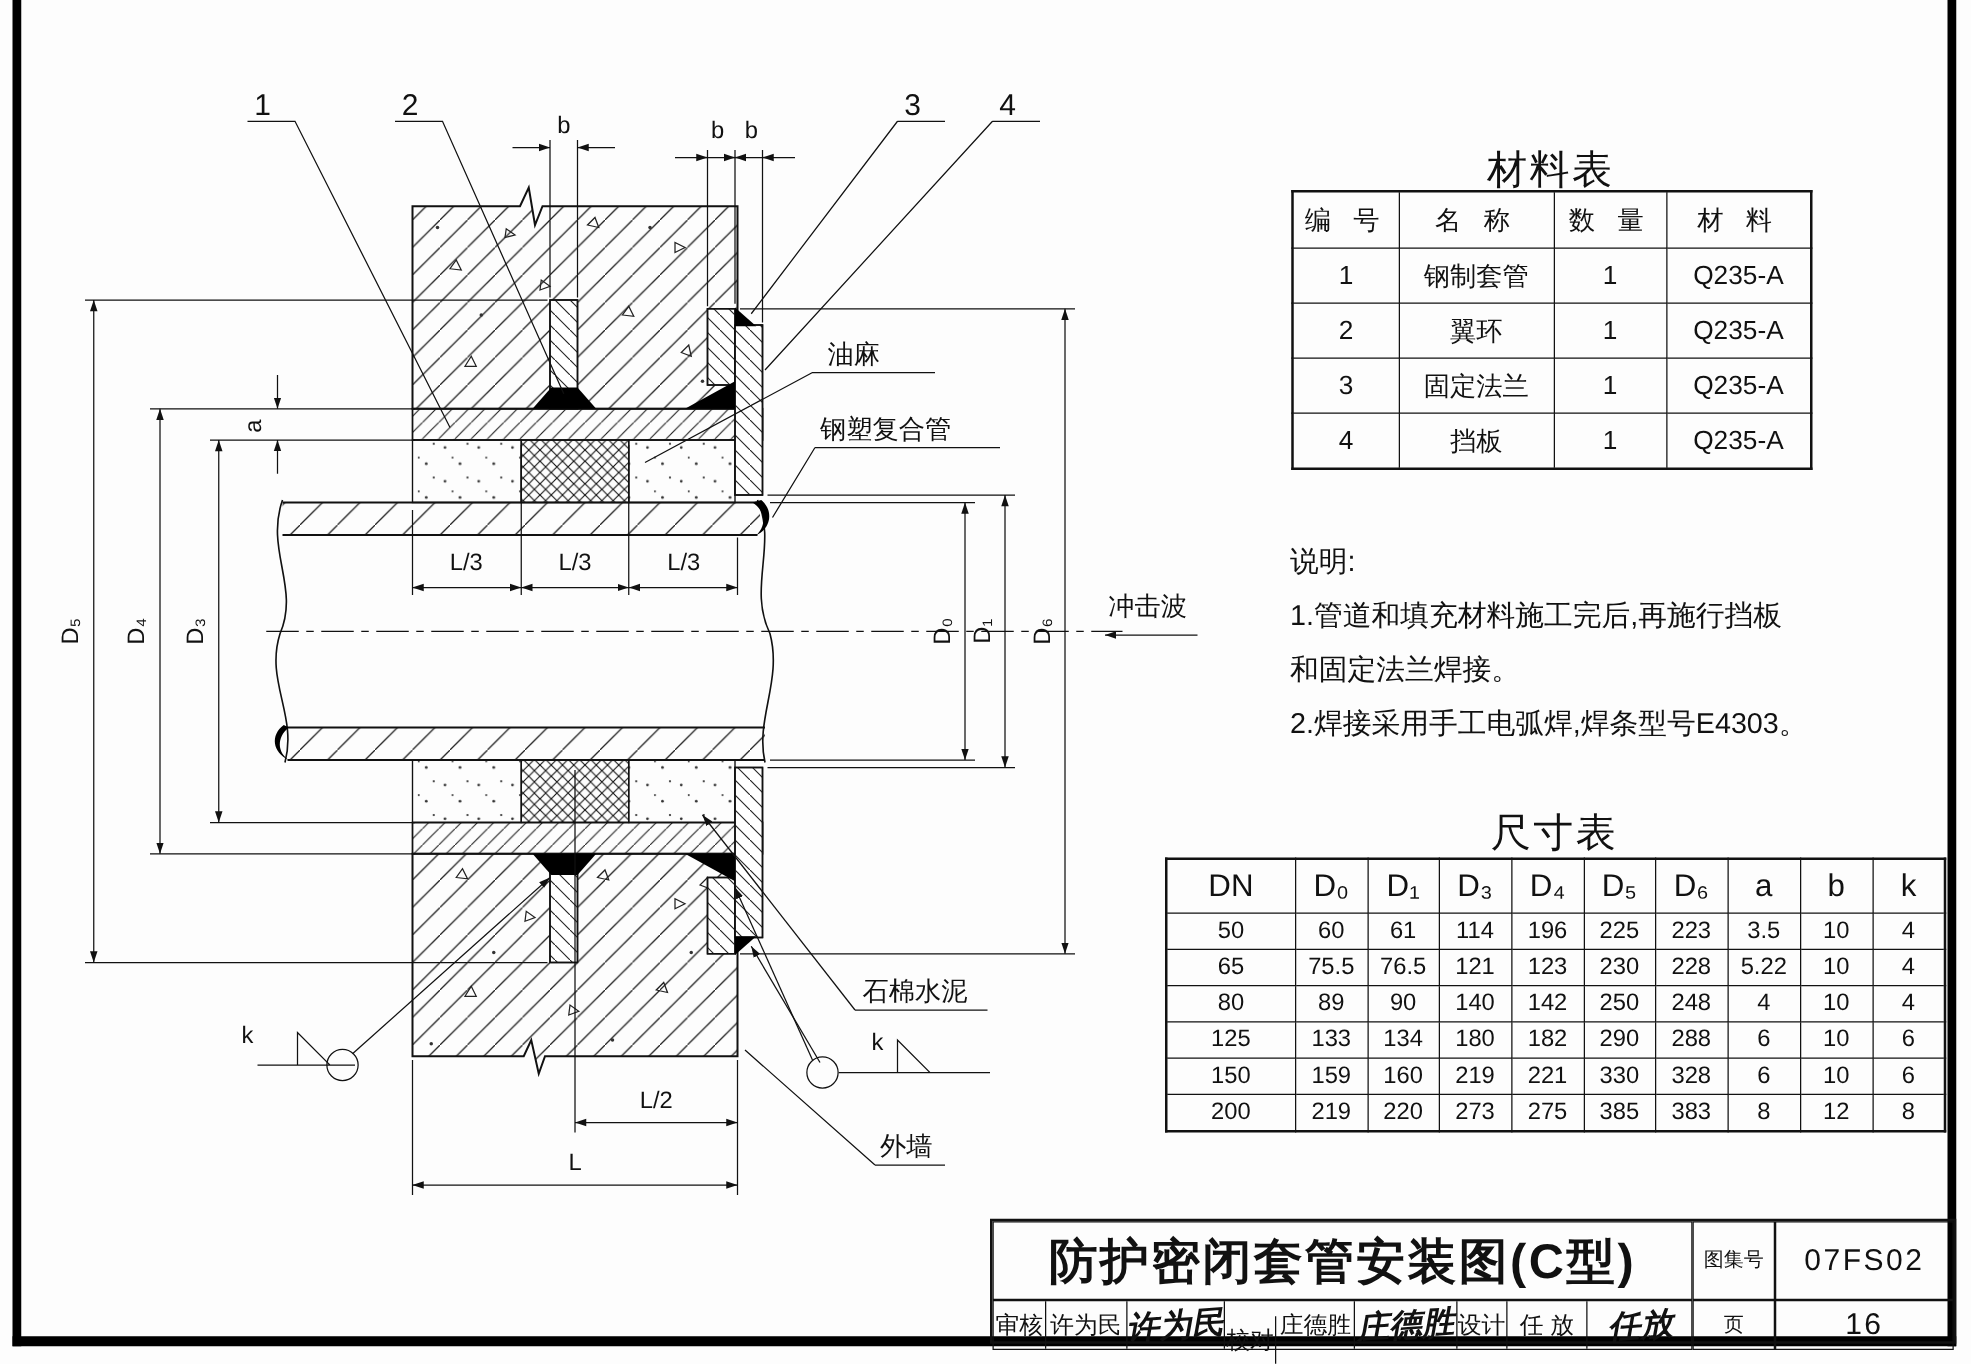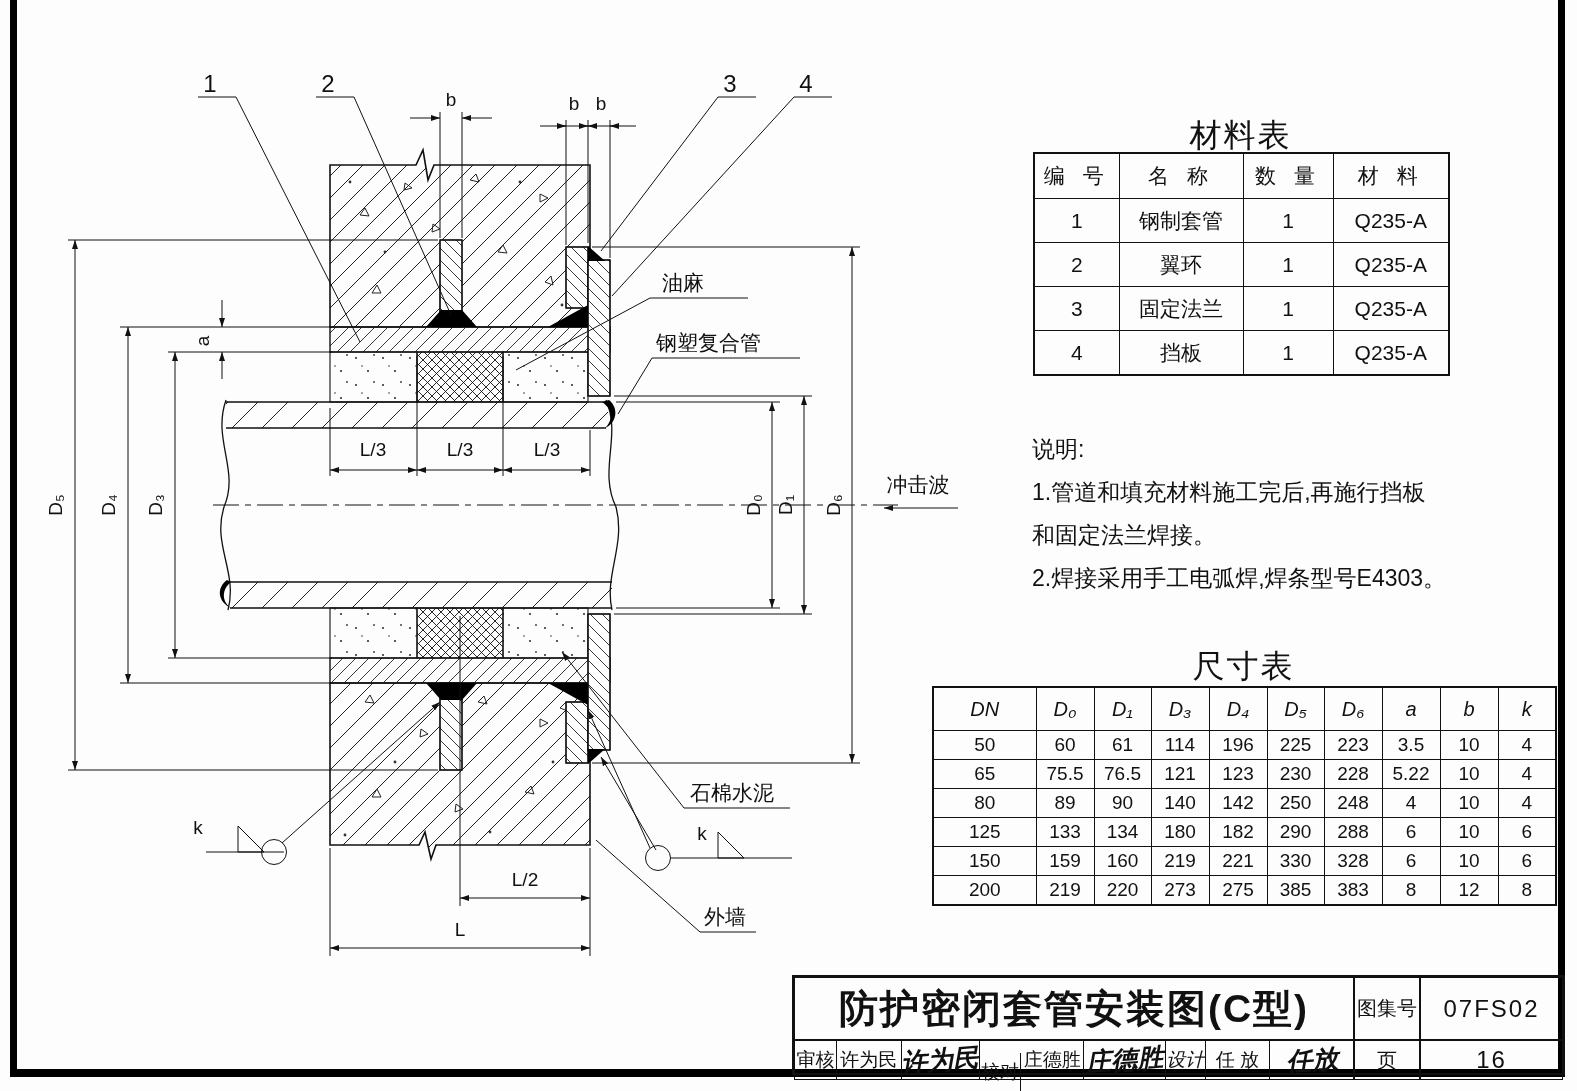--- a/index.html
+++ b/index.html
@@ -22,35 +22,35 @@
   .tbl-title{position:absolute;font-size:32px;letter-spacing:2px;text-align:center;}
   table.dwg{border-collapse:collapse;table-layout:fixed;position:absolute;background:#fff0;}
   table.dwg th,table.dwg td{
     border:1.7px solid #111;text-align:center;vertical-align:middle;
     font-weight:normal;padding:0;overflow:hidden;
   }
   #material-table{left:1033px;top:152px;width:415px;border:2.6px solid #111;}
   #material-table th{height:44px;font-size:21px;letter-spacing:6px;}
   #material-table td{height:43px;font-size:21px;}
   #size-table{left:932px;top:686px;width:623px;border:2.6px solid #111;}
-  #size-table th{height:42px;font-size:20px;font-style:italic;}
+  #size-table th{height:42px;font-size:25px;}
   #size-table td{height:28px;font-size:19px;}
 
   
   #notes{position:absolute;left:1032px;top:428px;width:540px;font-size:23px;line-height:43px;}
 
   
   #title-block{
     position:absolute;left:792px;top:975px;width:773px;height:100px;
     border:2.6px solid #111;box-sizing:border-box;display:grid;
     grid-template-columns:560px 66px 1fr;grid-template-rows:63px 1fr;
   }
   #title-block .cell{border:1.4px solid #111;display:flex;align-items:center;justify-content:center;box-sizing:border-box;text-align:center;}
   #tb-title{font-size:39px;font-weight:bold;letter-spacing:2px;}
-  #tb-atlas-label,#tb-page-label{font-size:20px;}
+  #tb-atlas-label,#tb-page-label{font-size:16px;}
   #tb-atlas-no,#tb-page-no{font-size:24px;letter-spacing:2px;}
   #tb-bottom{display:flex;border:1.4px solid #111;box-sizing:border-box;}
   #tb-bottom .bcell{border-right:1.4px solid #111;display:flex;align-items:center;justify-content:center;font-size:19px;box-sizing:border-box;height:100%;}
   .sig{font-family:"DejaVu Serif",serif;font-style:italic;font-weight:bold;font-size:26px;transform:rotate(-4deg);white-space:nowrap;}
 </style>
 </head>
 <body>
 
 <div class="page-border" id="border-left"></div>
 <div class="page-border" id="border-right"></div>
@@ -438,21 +438,21 @@
     <div class="bcell" style="width:42px;">审核</div>
     <div class="bcell" style="width:65px;">许为民</div>
     <div class="bcell" style="width:78px;">
         <span class="sig">许为民</span>
       </div>
     <div class="bcell" style="width:42px;margin-top:12px;">校对</div>
     <div class="bcell" style="width:63px;">庄德胜</div>
     <div class="bcell" style="width:82px;">
         <span class="sig">庄德胜</span>
       </div>
-    <div class="bcell" style="width:40px;font-style:italic;">设计</div>
+    <div class="bcell" style="width:40px;">设计</div>
     <div class="bcell" style="width:65px;">任 放</div>
     <div class="bcell" style="width:83px;border-right:none;">
         <span class="sig">任放</span>
       </div>
   </div>
   <div class="cell" id="tb-page-label">页</div>
   <div class="cell" id="tb-page-no">16</div>
 </div>
 
 </body></html>

